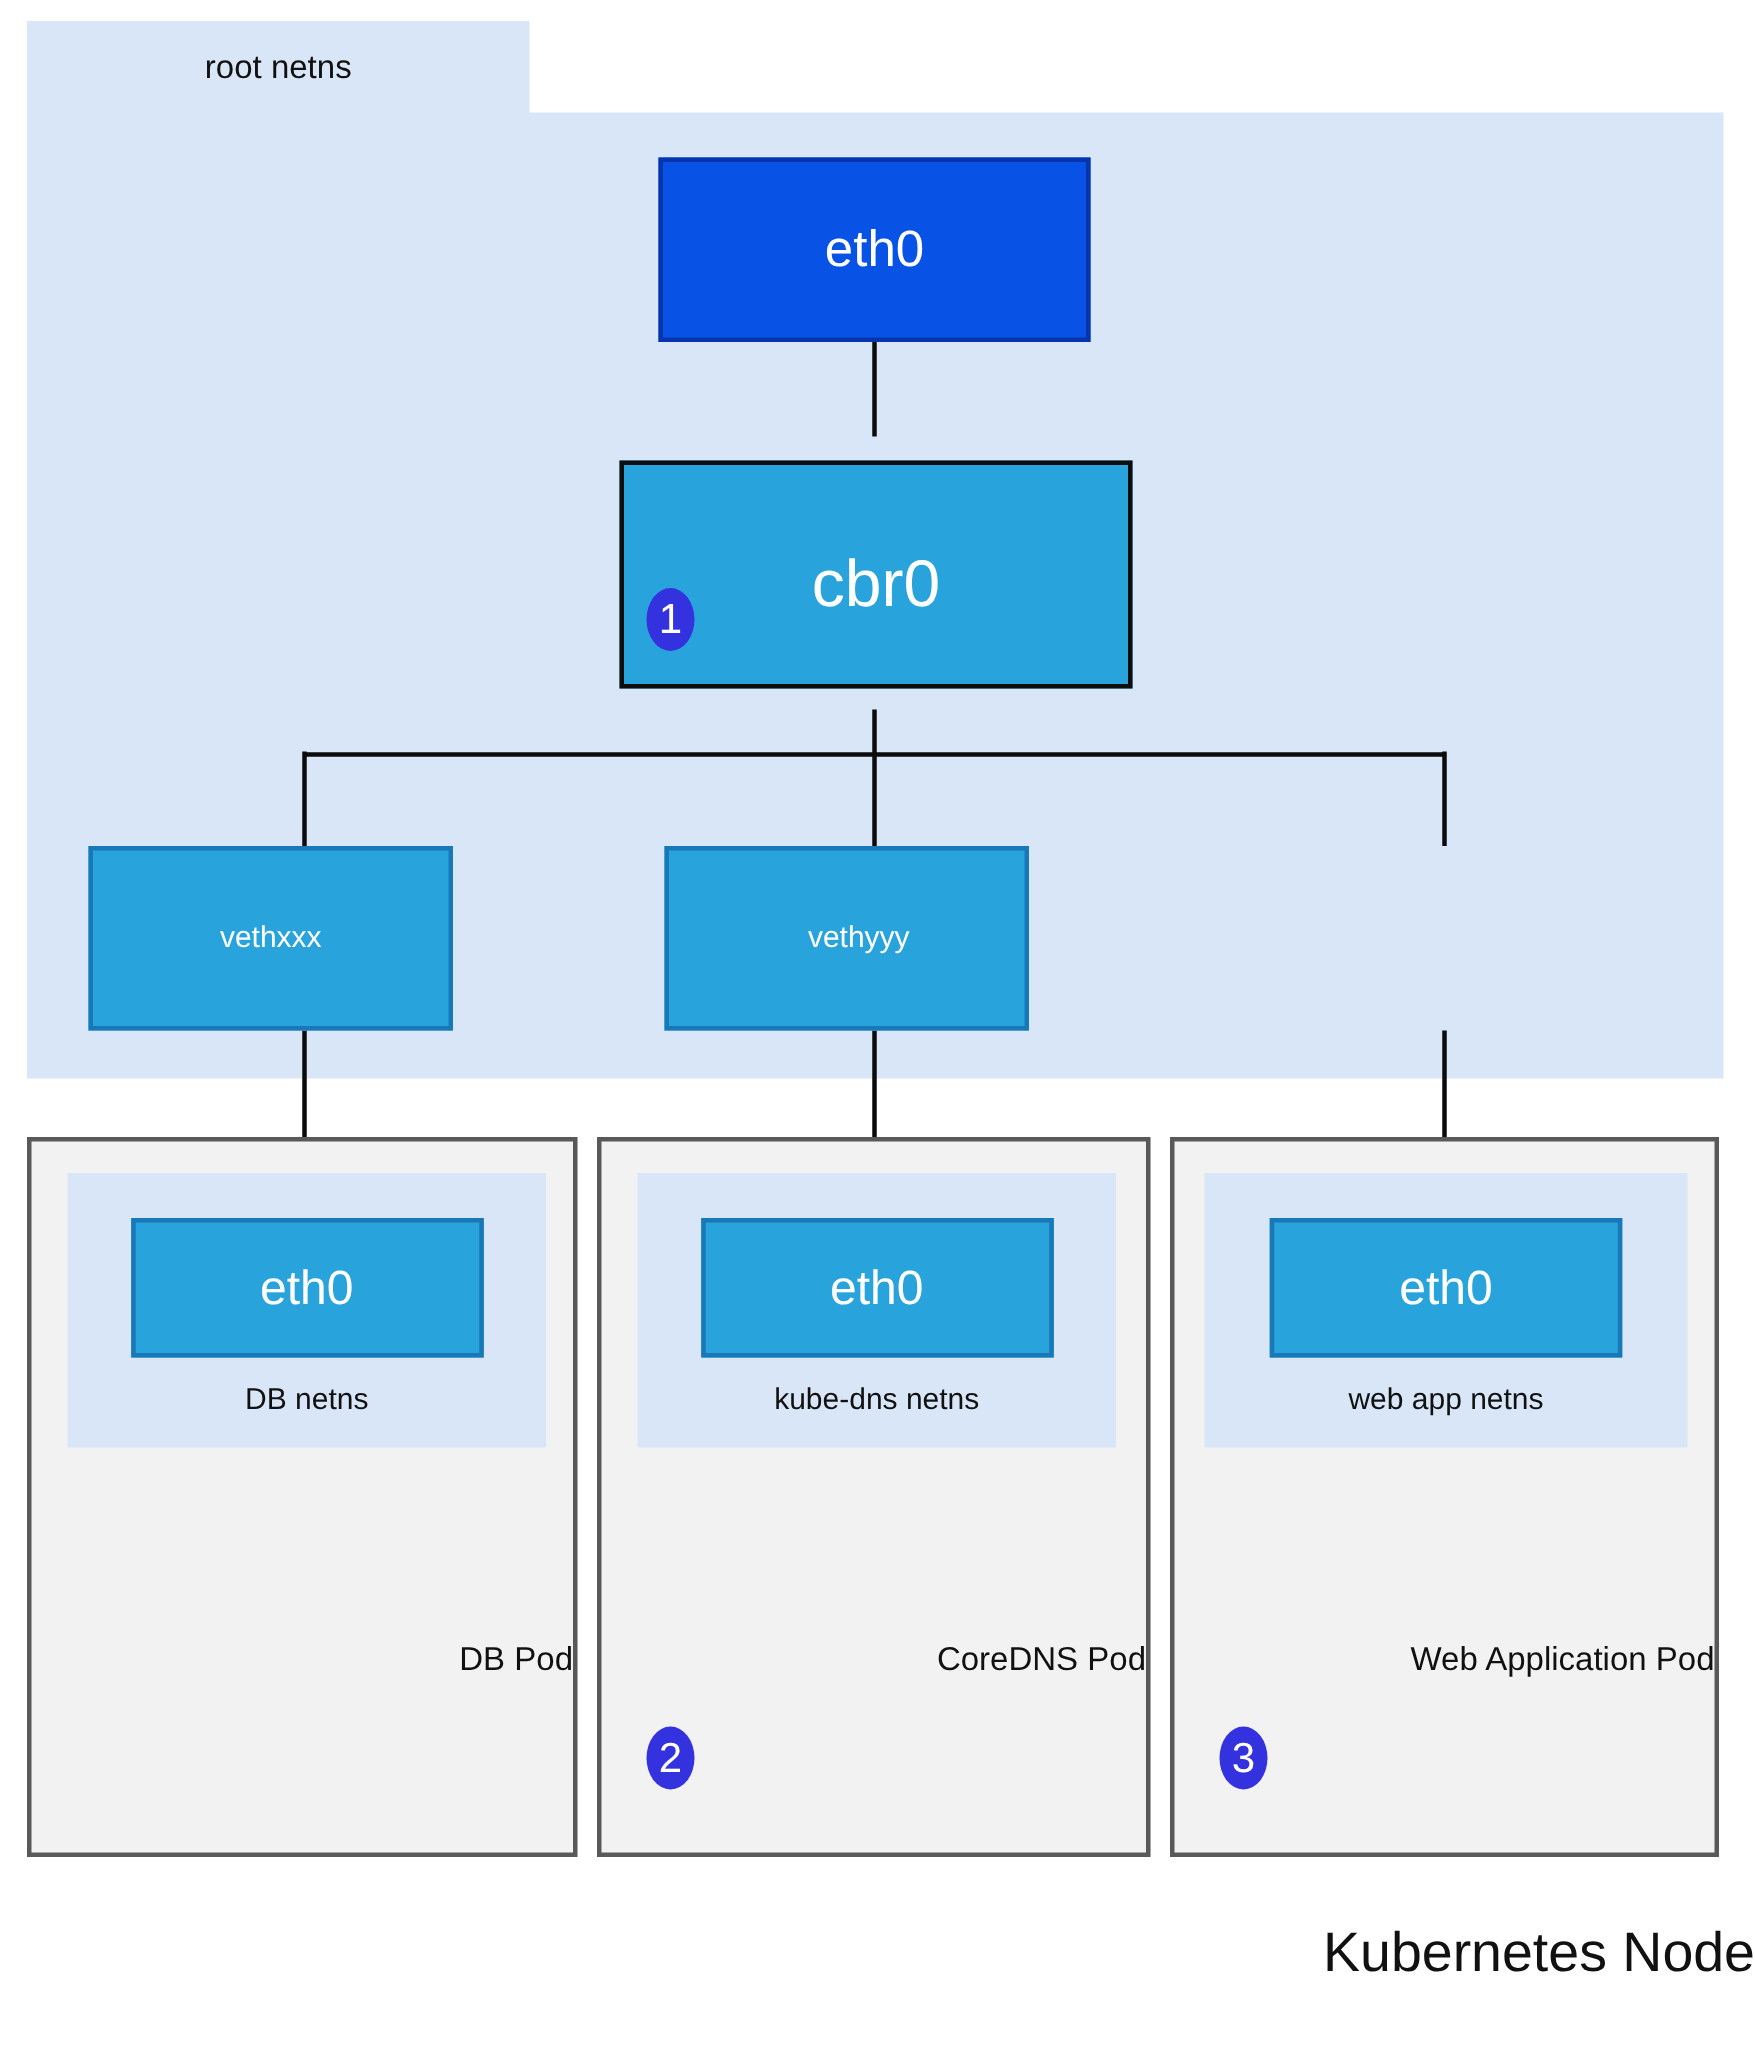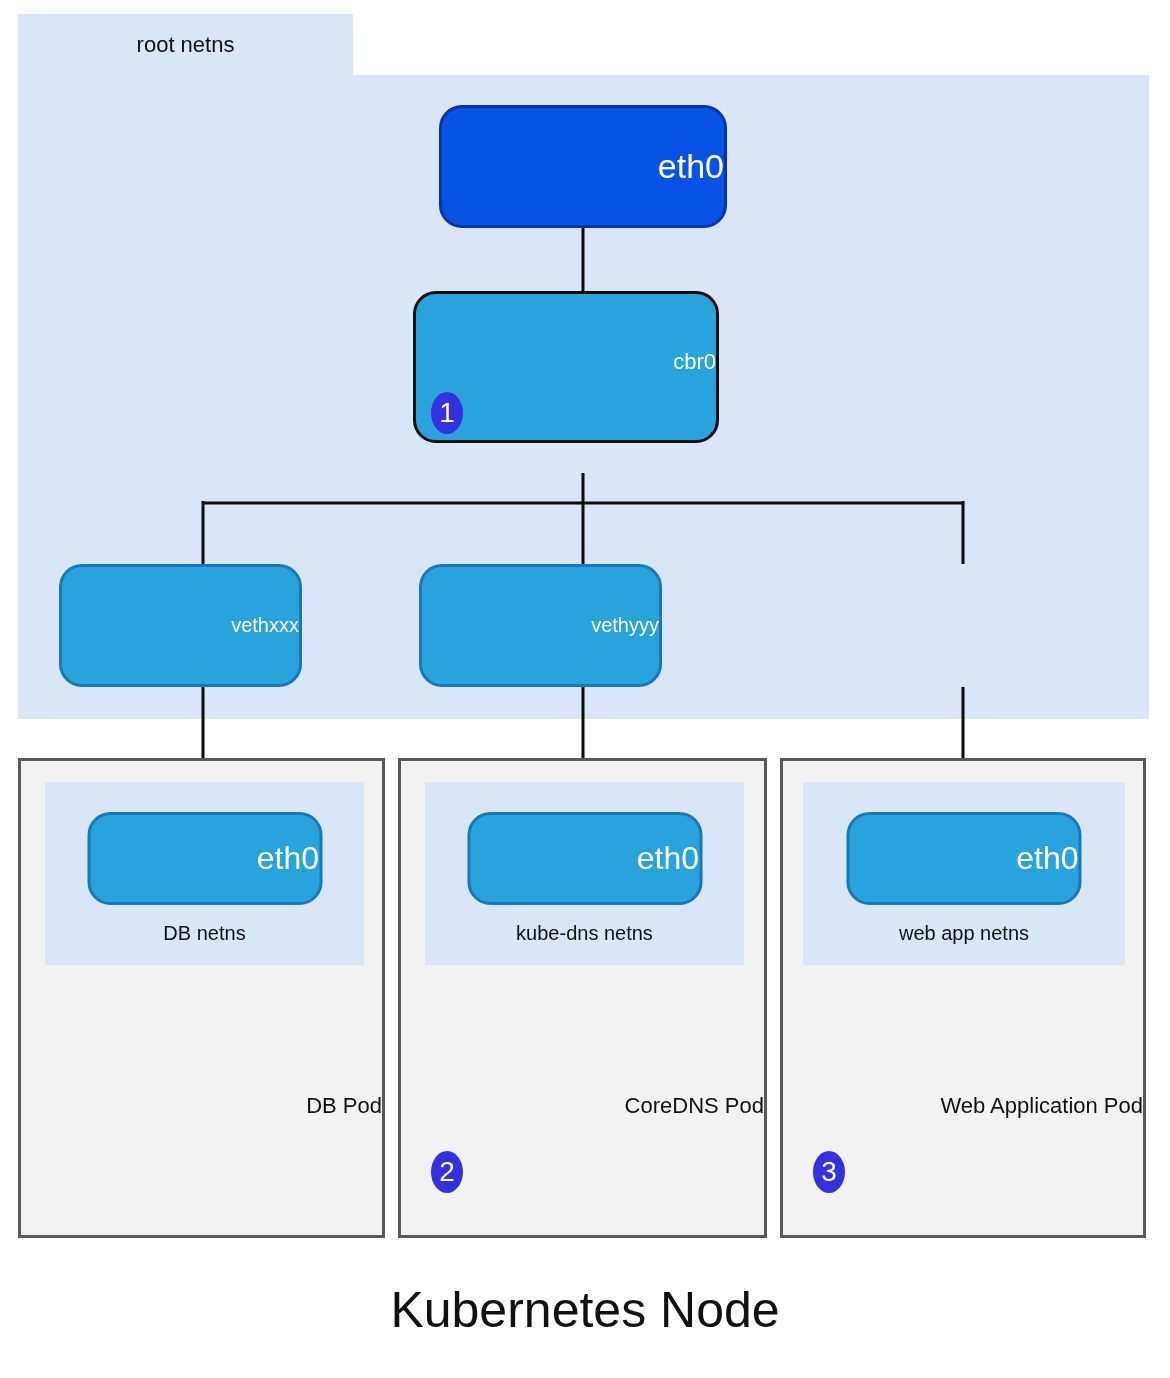--- a/index.html
+++ b/index.html
@@ -15,44 +15,44 @@
   .canvas{
     position:relative;width:1170px;height:1378px;overflow:hidden;
     background:var(--canvas-bg);
     font-family:"Liberation Sans", sans-serif;color:var(--text-dark);
   }
   .abs{position:absolute;box-sizing:border-box;}
   .rootns-tab{left:18px;top:14px;width:335px;height:62px;background:var(--netns-bg);
     display:flex;align-items:center;justify-content:center;font-size:22px;}
   .rootns-body{left:18px;top:75px;width:1131px;height:644px;background:var(--netns-bg);}
   svg.lines{left:0;top:0;width:1170px;height:1378px;pointer-events:none;}
-  .blockbox{display:flex;align-items:center;justify-content:flex-end;
-    color:var(--text-light);text-align:center;border-radius:23px;}
+  .blockbox{display:flex;align-items:center;justify-content:center;
+    color:var(--text-light);text-align:center;}
   .node-eth0{left:439px;top:105px;width:288px;height:123px;
     background:var(--node-eth0-fill);border:3px solid var(--node-eth0-border);font-size:34px;}
-  .cbr0{left:413px;top:291px;width:306px;height:152px;
-    background:var(--bridge-fill);border:3px solid var(--bridge-border);font-size:22px;
+  .cbr0{left:413px;top:307px;width:342px;height:152px;
+    background:var(--bridge-fill);border:3px solid var(--bridge-border);font-size:44px;
     align-items:flex-start;}
   .cbr0 span{margin-top:55px;}
   .arp{left:487px;top:412px;width:193px;height:61px;
     background:var(--bridge-fill);border:3px solid var(--bridge-border);font-size:21px;z-index:3;}
   .veth{top:564px;width:243px;height:123px;background:var(--veth-fill);
     border:3px solid var(--veth-border);font-size:20px;}
   .badge{width:32px;height:42px;border-radius:50%;background:var(--badge-bg);
     color:var(--text-light);display:flex;align-items:center;justify-content:center;
     font-size:28px;z-index:5;}
   .badge:empty{display:none;}
   .pod{top:758px;height:480px;background:var(--pod-bg);border:3px solid var(--pod-border);}
   .netns-inner{left:24px;top:21px;height:183px;background:var(--netns-bg);}
   .pod-eth0{left:50%;transform:translateX(-50%);top:30px;width:235px;height:93px;
     background:var(--veth-fill);border:3px solid var(--veth-border);font-size:32px;}
   .netns-label{left:0;top:140px;width:100%;text-align:center;font-size:20px;color:var(--text-dark);}
   .pod-label{left:0;top:332px;width:100%;text-align:right;font-size:22px;color:var(--text-dark);}
   .pod-badge{left:30px;top:390px;}
-  .footer-title{left:0;top:1281px;width:1170px;text-align:center;font-size:50px;color:var(--text-dark);}
+  .footer-title{left:0;top:1281px;width:1170px;text-align:right;font-size:37px;color:var(--text-dark);}
 </style>
 </head>
 <body>
 
 <div class="canvas">
 
   <div class="abs rootns-tab">
     <span>root netns</span>
   </div>
   <div class="abs rootns-body"></div>
@@ -76,21 +76,21 @@
   </div>
 
   <div class="abs blockbox cbr0">
     <span>cbr0</span>
   </div>
   <div class="abs badge" style="left:431px;top:392px;">1</div>
 
   <div class="abs blockbox veth" style="left:59px;">
     <span>vethxxx</span>
   </div>
-  <div class="abs blockbox veth" style="left:419px;padding-left:16px;">
+  <div class="abs blockbox veth" style="left:443px;padding-left:16px;">
     <span>vethyyy</span>
   </div>
 
   <div class="abs pod" style="left:18px;width:367px;">
     <div class="abs netns-inner" style="width:319px;">
       <div class="abs blockbox pod-eth0">
         <span>eth0</span>
       </div>
       <div class="abs netns-label">DB netns</div>
     </div>

